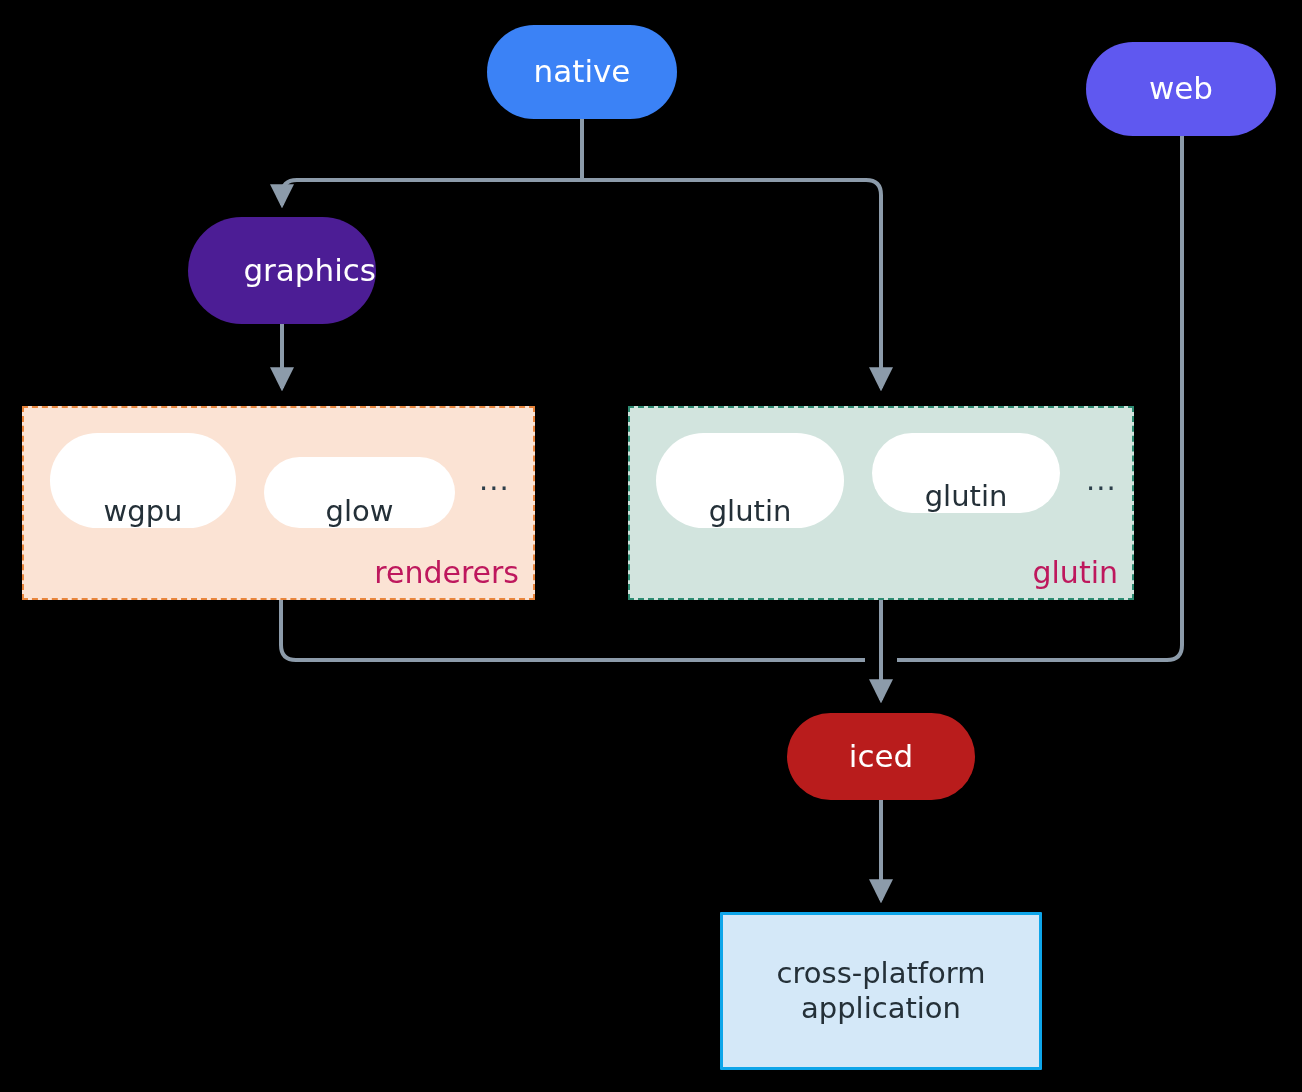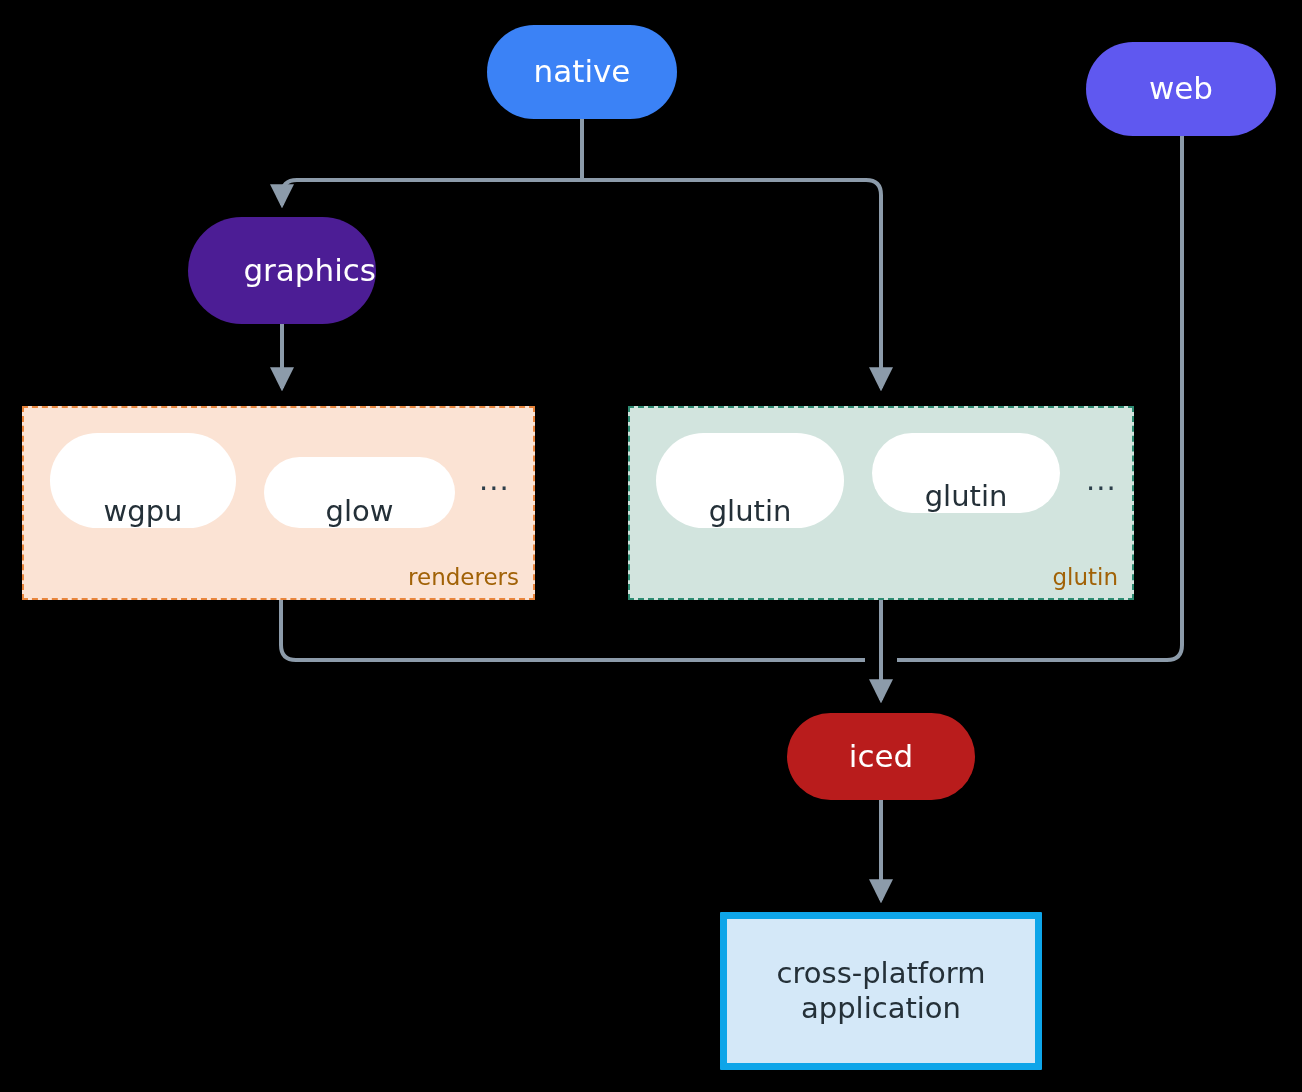--- a/index.html
+++ b/index.html
@@ -68,22 +68,22 @@
   }
   .cluster-shells {
     left: 628px; top: 406px; width: 506px; height: 194px;
     background: #D2E4DE;
     border: 2px dashed #2E8B72;
   }
   .cluster-label {
     position: absolute;
     right: 14px;
     bottom: 8px;
-    font-size: 23px;
-    color: #a16207;
+    font-size: 30px;
+    color: #be185d;
     text-align: center;
   }
   
   .pill {
     position: absolute;
     display: flex;
     align-items: flex-end;
     justify-content: center;
     box-sizing: border-box;
     background: #FFFFFF;
@@ -100,21 +100,21 @@
     font-size: 29px;
     color: #2C3E4A;
     letter-spacing: 1px;
   }
   .e-renderers { left: 479px; top: 463px; }
   .e-shells    { left: 1086px; top: 463px; }
   
   .node-app {
     left: 720px; top: 912px; width: 322px; height: 158px;
     background: #D4E8F8;
-    border: 7px solid #0ea5e9;
+    border: 3px solid #0ea5e9;
     color: #243038;
     font-size: 29px;
     flex-direction: column;
     border-radius: 1px;
   }
   .node-app span { display: block; }
 </style>
 </head>
 <body>
 

